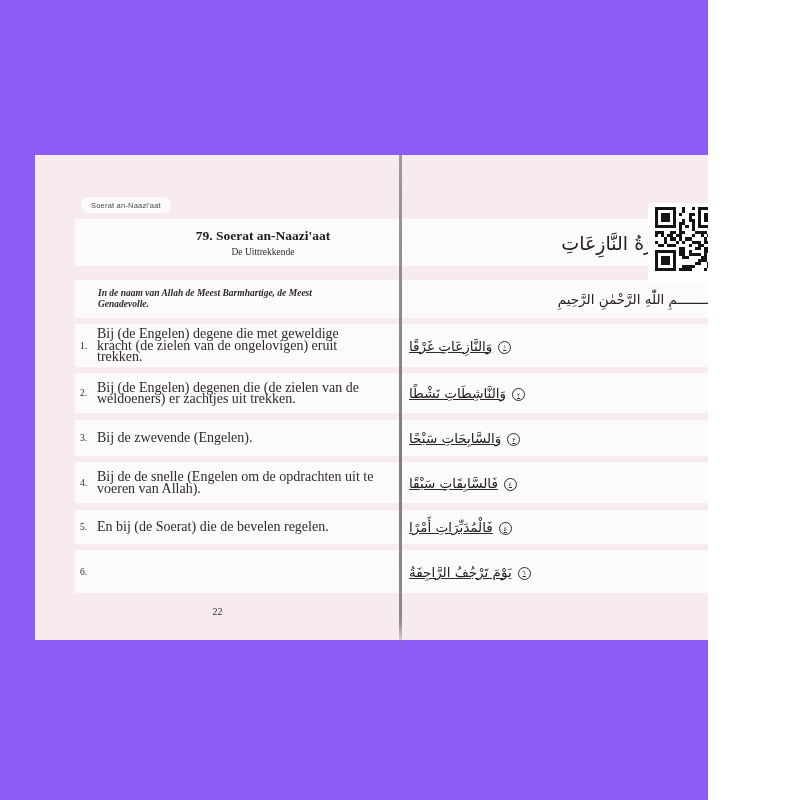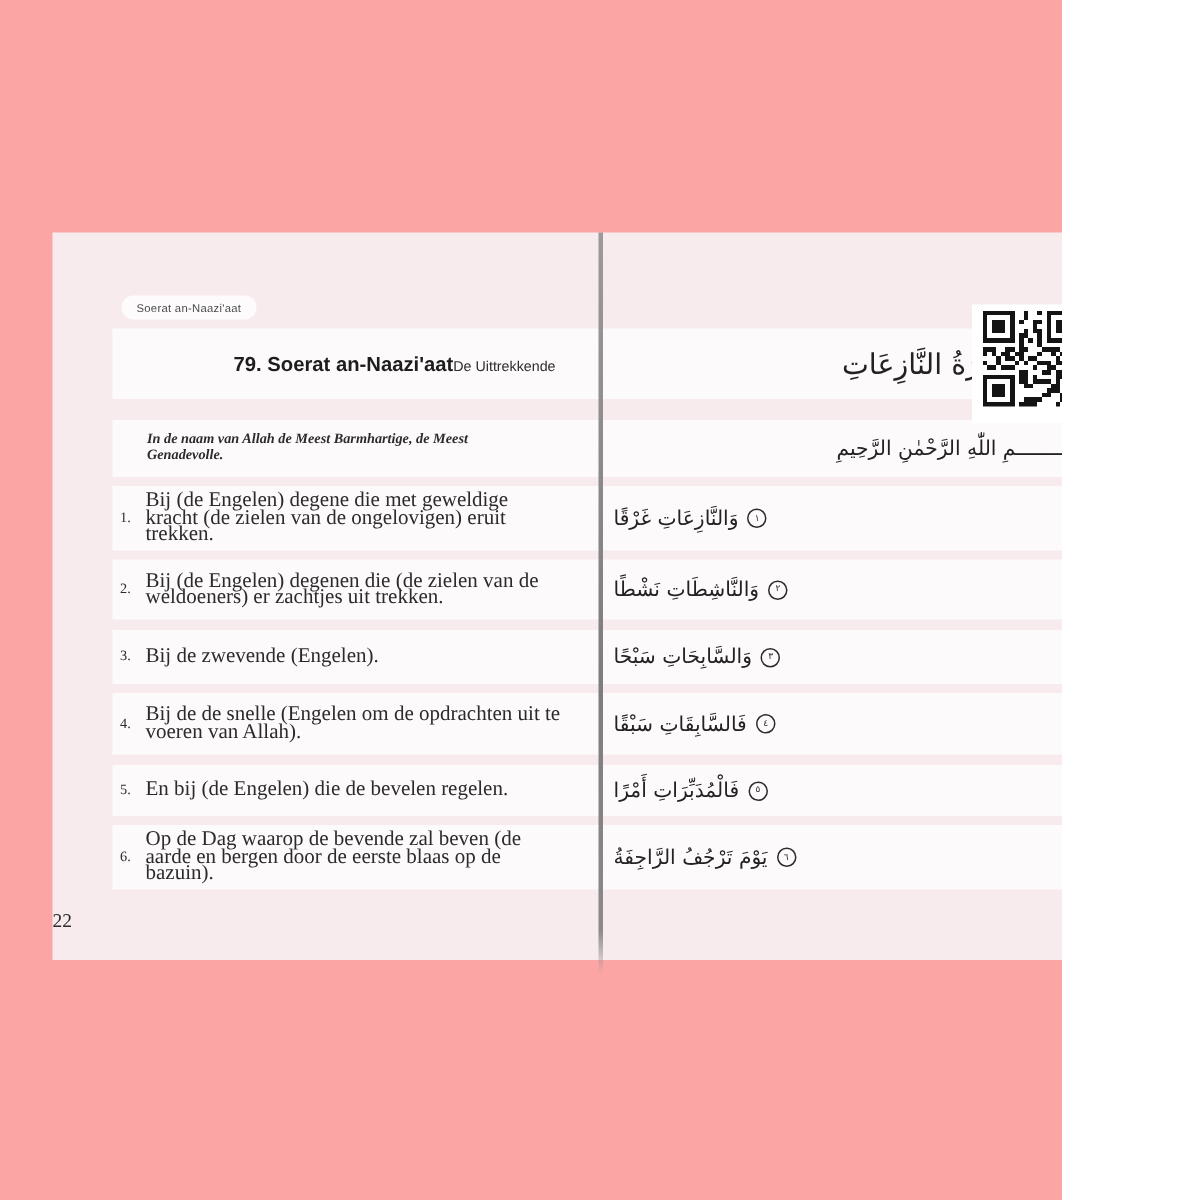--- a/index.html
+++ b/index.html
@@ -1,55 +1,55 @@
 <!DOCTYPE html>
 <html><head>
 <meta charset="utf-8">
 <style>
   html,body{margin:0;padding:0;background:#ffffff;}
-  .canvas{position:relative;width:708px;height:800px;background:#fca5a5;overflow:hidden;
+  .canvas{position:relative;width:708px;height:800px;background:#8b5cf6;overflow:hidden;
           font-family:"Liberation Serif",serif;color:#2e2a2b;}
   
   .spread{position:absolute;left:35px;top:155px;width:730px;height:485px;background:#f8ebee;}
   .spine{position:absolute;left:399px;top:155px;width:3px;height:495px;
          background:linear-gradient(180deg,#9a9a9a 0%,#7d7d7d 60%,#8a8a8a 94%,rgba(140,140,140,0) 100%);}
   
   .tab{position:absolute;left:81px;top:197px;height:16px;padding:0 10px;background:#fdfbfb;
        border-radius:9px;display:flex;align-items:center;
        font-family:"Liberation Sans",sans-serif;font-size:7.5px;color:#4a4a4a;letter-spacing:.2px;}
   
   .band{position:absolute;left:75px;width:650px;background:#fdfafb;display:flex;}
   .half-left{width:325px;box-sizing:border-box;display:flex;align-items:center;}
   .half-right{width:325px;box-sizing:border-box;display:flex;align-items:center;justify-content:flex-end;}
   
-  .title-left{flex-direction:row;justify-content:center;text-align:center;
-              font-family:Liberation Sans, sans-serif;margin-left:34px;}
+  .title-left{flex-direction:column;justify-content:center;text-align:center;
+              font-family:Liberation Serif, serif;margin-left:34px;}
   .sura-title{font-size:13.5px;font-weight:bold;color:#1d1d1d;}
   .sura-subtitle{font-size:9.5px;color:#2c2c2c;margin-top:3px;}
   .arabic{font-family:"DejaVu Sans",sans-serif;direction:rtl;unicode-bidi:isolate;color:#252122;}
   .arabic-title{font-size:19px;padding-right:46px;}
   
   .bismillah-left{padding-left:23px;}
   .bismillah-dutch{font-style:italic;font-size:9.5px;line-height:11.5px;width:232px;font-weight:bold;}
   .bismillah-arabic{font-size:13.5px;}
   
   .v-left{padding-left:5px;}
   .v-num{width:17px;font-size:9.5px;flex:none;}
   .v-text{font-size:14px;line-height:11.5px;max-width:278px;}
   .v-right{direction:rtl;padding-left:0;}
-  .v-arabic-wrap{display:flex;direction:rtl;align-items:center;padding-left:9px;}
+  .v-arabic-wrap{display:flex;direction:rtl;align-items:flex-end;padding-left:9px;text-decoration:underline;}
   .v-marker{flex:none;width:11px;height:11px;border:1.2px solid #2b2b2b;border-radius:50%;
             display:flex;align-items:center;justify-content:center;margin-left:6px;background:#fdfafb;}
   .v-marker-digit{font-family:"DejaVu Sans",sans-serif;font-size:6px;line-height:1;color:#2b2b2b;}
   .v-arabic{font-size:13.5px;white-space:nowrap;}
   
   .qr-box{position:absolute;left:648px;top:203px;width:78px;height:79px;background:#ffffff;}
   .qr-box svg{position:absolute;left:7px;top:4px;}
   
-  .pagenum{position:absolute;top:606px;width:365px;text-align:left;font-size:13px;color:#2b2b2b;}
+  .pagenum{position:absolute;top:606px;width:365px;text-align:center;font-size:10px;color:#2b2b2b;}
   .pagenum.left{left:35px;}
   .pagenum.right{left:400px;}
 </style>
 </head>
 <body>
 
 <div class="canvas">
 
   <div class="spread"></div>
 
@@ -132,36 +132,35 @@
             <span class="v-marker-digit">٤</span>
           </span>
         <span class="arabic v-arabic">فَالسَّابِقَاتِ سَبْقًا</span>
       </div>
     </div>
   </div>
 
   <div class="band" style="top:510px;height:34px;">
     <div class="half-left v-left">
       <span class="v-num">5.</span>
-      <div class="v-text">En bij (de Engelen) die de bevelen regelen.</div>
+      <div class="v-text">En bij (de Soerat) die de bevelen regelen.</div>
     </div>
     <div class="half-right v-right">
       <div class="v-arabic-wrap">
         <span class="v-marker">
             <span class="v-marker-digit">٥</span>
           </span>
         <span class="arabic v-arabic">فَالْمُدَبِّرَاتِ أَمْرًا</span>
       </div>
     </div>
   </div>
 
   <div class="band" style="top:550px;height:43px;">
     <div class="half-left v-left">
       <span class="v-num">6.</span>
-      <div class="v-text">Op de Dag waarop de bevende zal beven (de aarde en bergen door de eerste blaas op de bazuin).</div>
     </div>
     <div class="half-right v-right">
       <div class="v-arabic-wrap">
         <span class="v-marker">
             <span class="v-marker-digit">٦</span>
           </span>
         <span class="arabic v-arabic">يَوْمَ تَرْجُفُ الرَّاجِفَةُ</span>
       </div>
     </div>
   </div>

